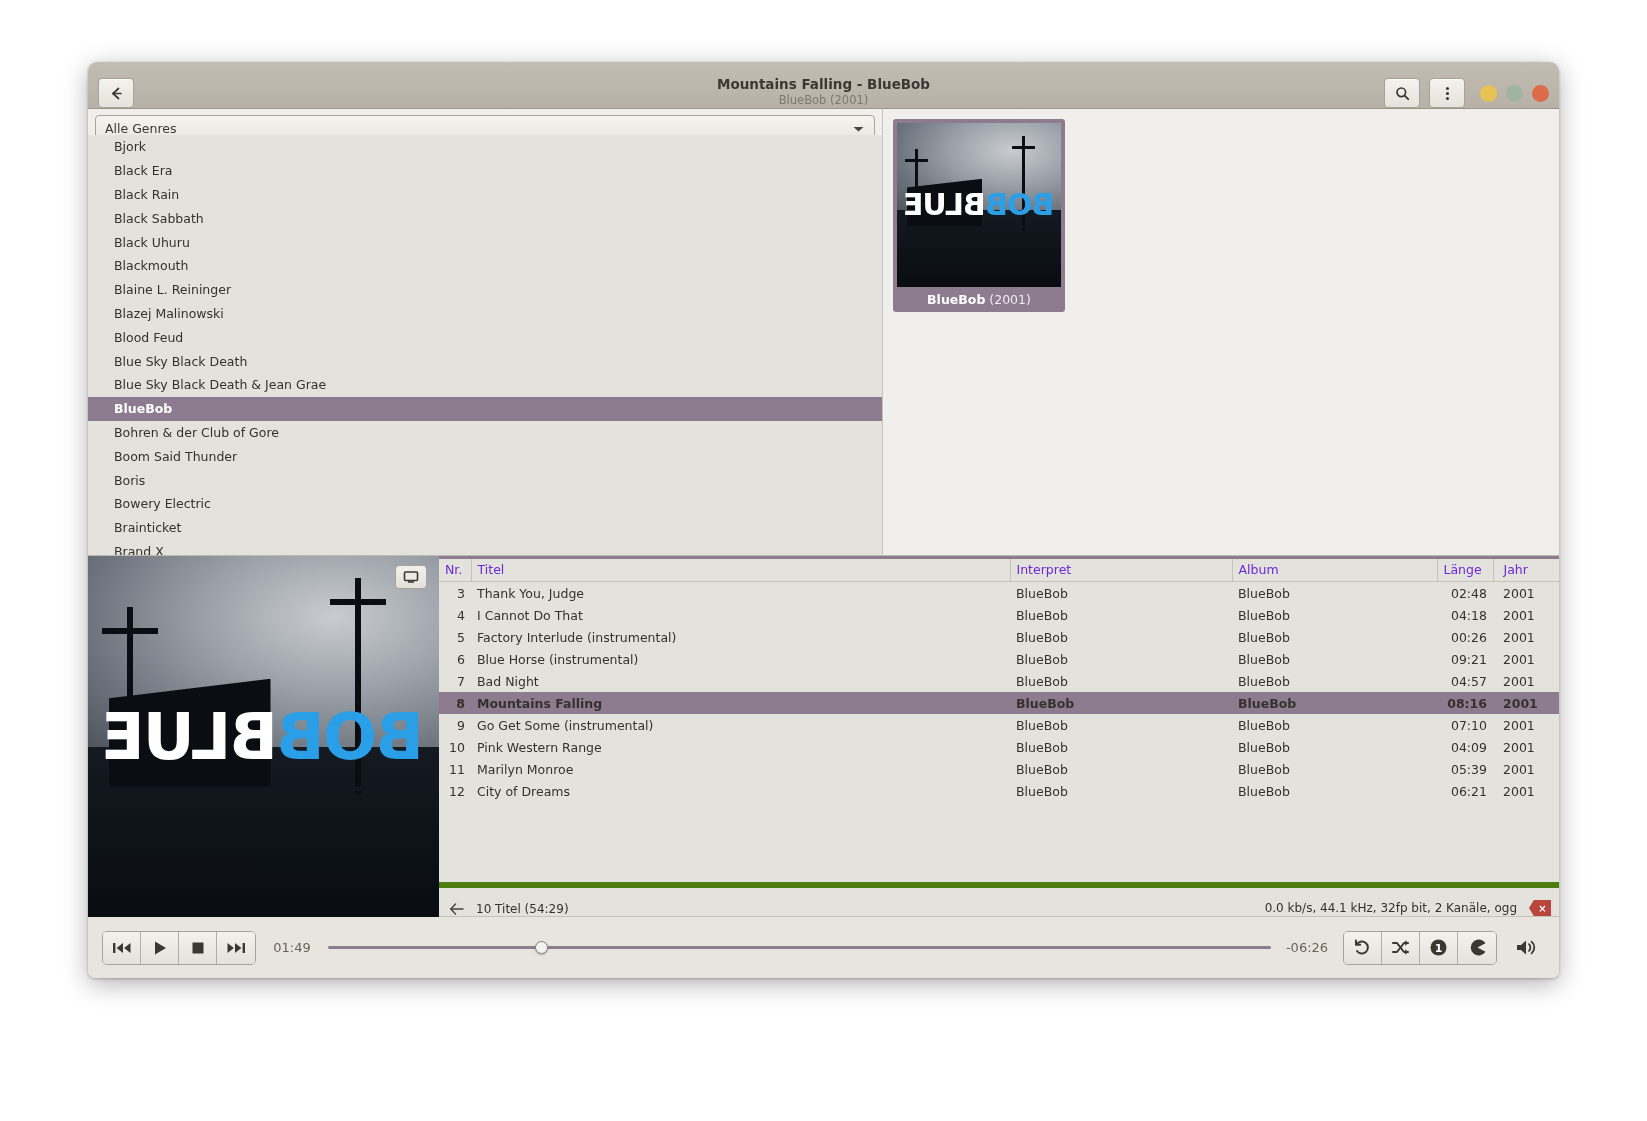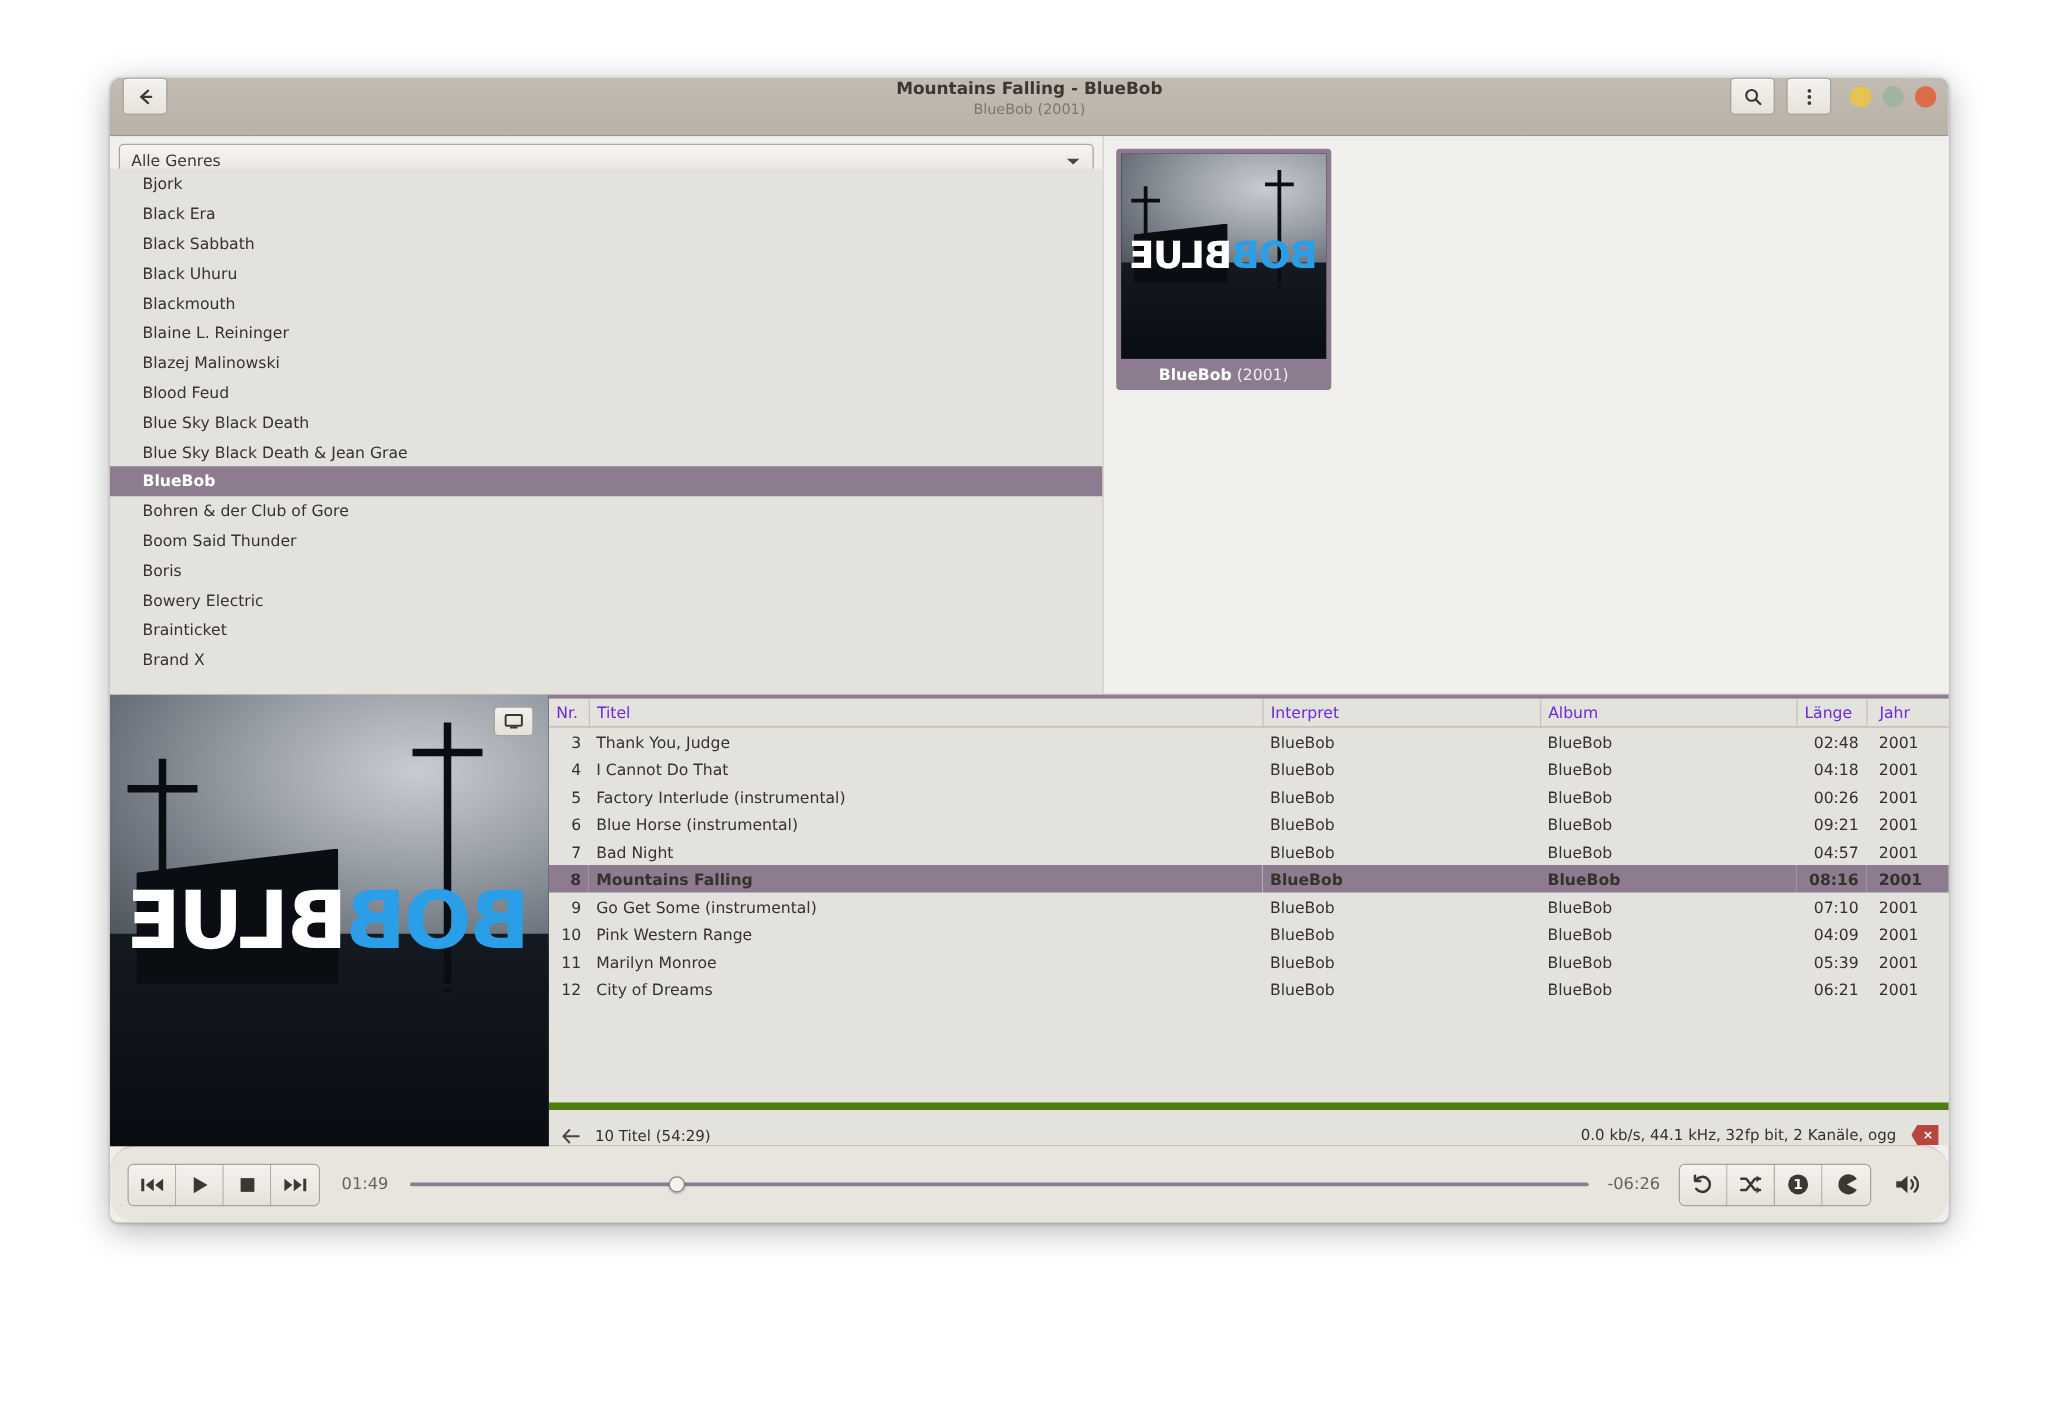--- a/index.html
+++ b/index.html
@@ -22,21 +22,21 @@
   }
 
   
   #titlebar {
     position: relative;
     height: 47px;
     flex: 0 0 47px;
     background: linear-gradient(#c3bcb2, #b8b1a7);
     border-bottom: 1px solid #9d958a;
     border-radius: 8px 8px 0 0;
-    display: flex; align-items: flex-start;
+    display: flex; align-items: flex-end;
   }
   .tb-btn {
     background: linear-gradient(#f4f2ee,#e6e3dc);
     border: 1px solid #a9a299;
     border-radius: 4px;
     height: 30px; min-width: 34px;
     display: flex; align-items: center; justify-content: center;
     cursor: default;
     box-shadow: 0 1px 0 rgba(255,255,255,0.65) inset;
   }
@@ -209,21 +209,20 @@
   }
 
   
   #playerbar {
     flex: 0 0 62px; height: 62px;
     background: #e8e5df;
     border-top: 1px solid #c6c2ba;
     display: flex; align-items: center;
     padding: 0 14px;
     gap: 10px;
-    border-radius: 21px;
   }
   .pgroup {
     display: flex;
     border: 1px solid #a9a299;
     border-radius: 5px;
     overflow: hidden;
     background: linear-gradient(#f4f2ee,#e5e2db);
   }
   .pbtn {
     width: 38px; height: 32px;
@@ -293,20 +292,23 @@
             <path d="M1.5 2 L6.5 6.5 L11.5 2" fill="#4a453e"></path>
           </svg>
         </div>
       </div>
       <div id="artist-list" style="margin-top: -12px;">
           <div class="artist-item clipped">
             <span>Bjork</span>
           </div>
           <div class="artist-item">
             <span>Black Era</span>
+          </div>
+          <div class="artist-item">
+            <span>Black Rain</span>
           </div>
           <div class="artist-item">
             <span>Black Sabbath</span>
           </div>
           <div class="artist-item">
             <span>Black Uhuru</span>
           </div>
           <div class="artist-item">
             <span>Blackmouth</span>
           </div>

